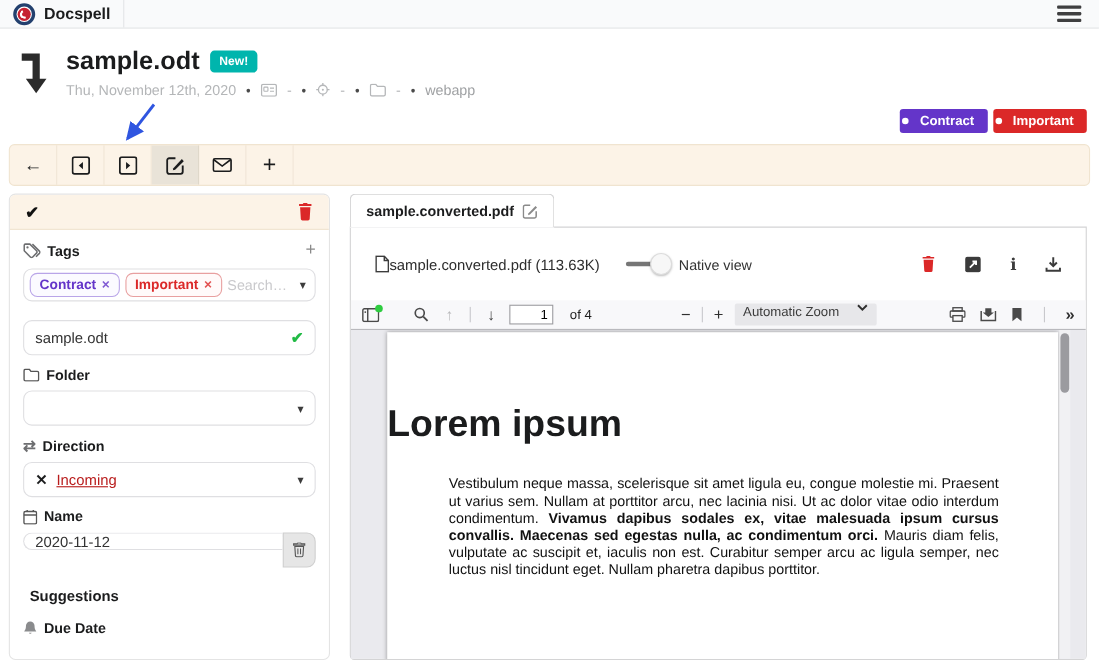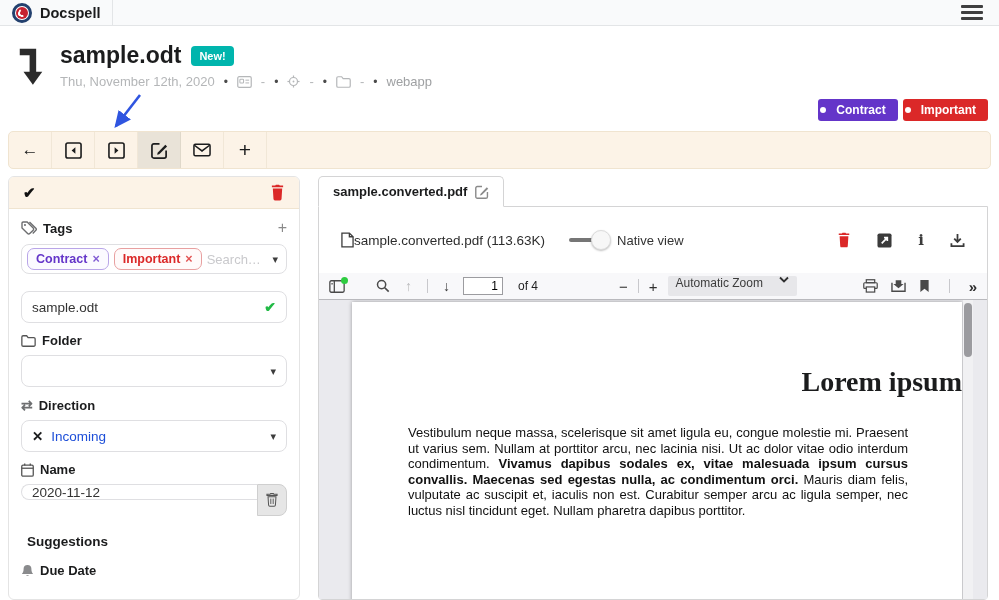--- a/index.html
+++ b/index.html
@@ -134,21 +134,21 @@
   .pt-right { margin-left:auto; display:flex; align-items:center; gap:13px; }
   .dbl-chev { font-size:15px; font-weight:bold; color:#2f2f2f; cursor:pointer; }
   .sidebar-toggle-wrap { position:relative; }
   .green-dot { position:absolute; top:-3px; right:-3px; width:7px; height:7px;
     border-radius:50%; background:#2ecc40; }
 
   
   .viewer { flex:1; background:#eaeaee; position:relative; overflow:hidden; }
   .pdf-page { position:absolute; top:2px; bottom:-20px; left:33px; width:610px;
     background:#fff; box-shadow:0 0 4px rgba(0,0,0,.35); overflow:hidden; }
-  .pdf-title { margin-top:64px; text-align:right; font-size:28px; font-weight:bold;font-family:Liberation Serif, serif; }
+  .pdf-title { margin-top:64px; text-align:left; font-size:34px; font-weight:bold; }
   .pdf-subtitle { margin:42px 36px 0 56px; width:505px; font-size:19px; font-weight:bold;
     line-height:1.27; text-indent:22px; }
   .pdf-body { margin:27px 54px 0 56px; width:500px; font-size:13px; line-height:1.2;
     text-align:justify; color:#111; }
   .scrollbar { position:absolute; top:0; bottom:0; right:14px; width:10px; background:#f1f1f3; }
   .scroll-thumb { position:absolute; top:3px; left:1px; width:8px; height:54px;
     background:#9b9b9f; border-radius:4px; }
 
   svg { display:block; }
 </style>
@@ -342,21 +342,21 @@
     </div>
   </div>
 
   <div class="section">
     <div class="sec-label">
       <span class="icon-gray" style="font-size:14px;">⇄</span>
       <span>Direction</span>
     </div>
     <div class="select">
       <span style="font-weight:bold; margin-right:8px;">✕</span>
-      <span style="color:#1d4ed8;">Incoming</span>
+      <span style="color:#b91c1c;text-decoration:underline;">Incoming</span>
       <span class="caret">▾</span>
     </div>
   </div>
 
   <div class="section">
     <div class="sec-label">
       <span>
         <svg width="13" height="14" viewBox="0 0 14 15">
             <rect x="0.8" y="2.2" width="12.4" height="12" rx="1.4" fill="none" stroke="#555" stroke-width="1.4"></rect>
             <line x1="0.8" y1="5.6" x2="13.2" y2="5.6" stroke="#555" stroke-width="1.4"></line>

